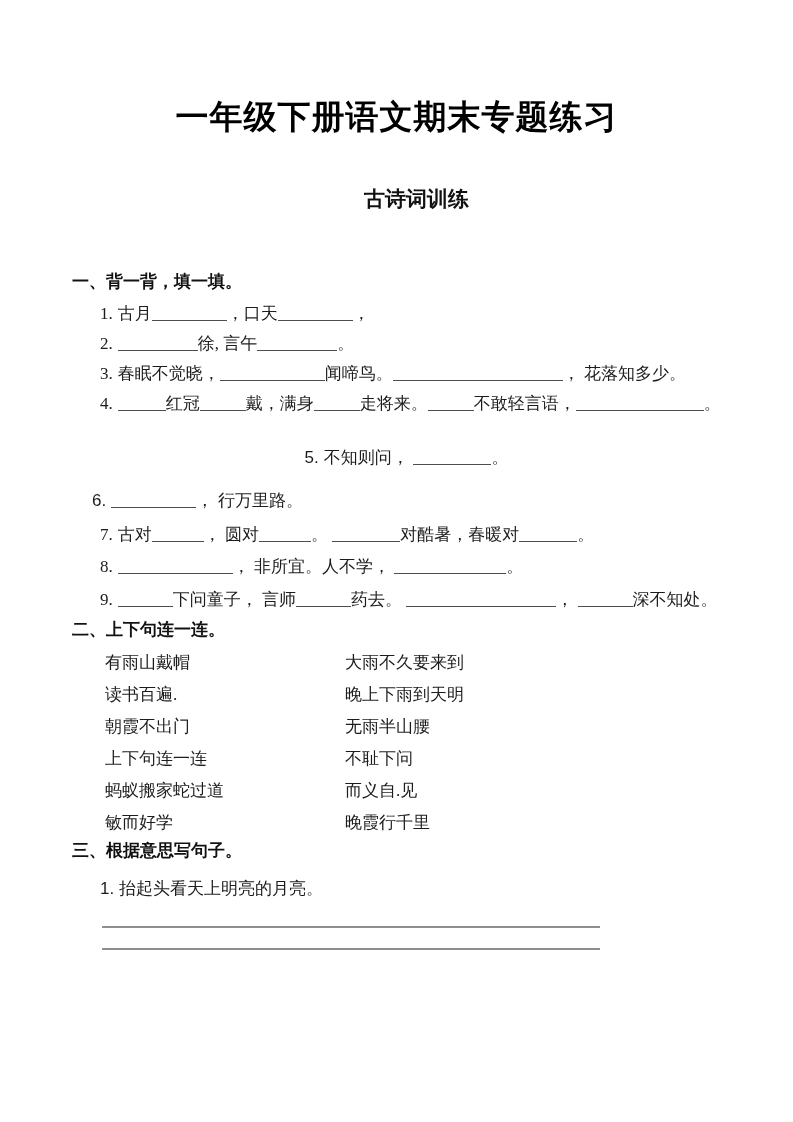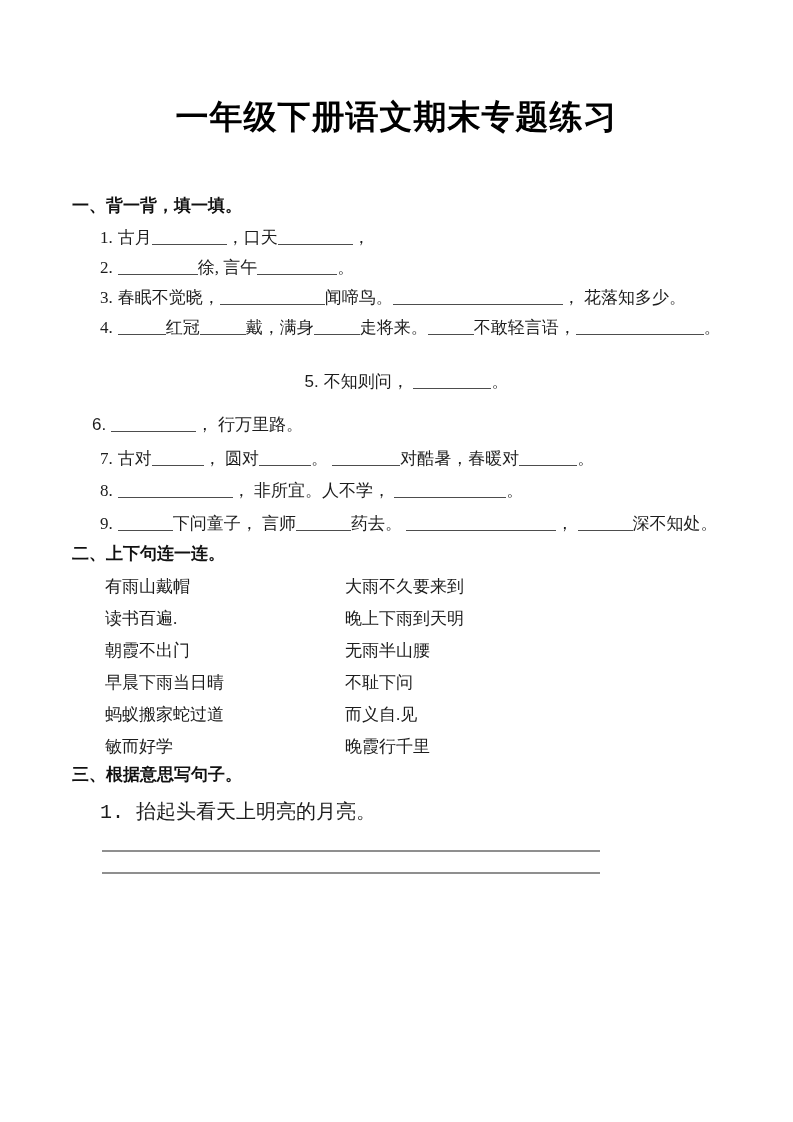--- a/index.html
+++ b/index.html
@@ -42,39 +42,40 @@
     display:inline-block; height:4px;
     border-bottom:1px solid #4d4d4d;
     position:relative; top:2px;
   }
   .sec2 { margin-top:4px; }
   .match-rows { margin-top:6px; }
   .match-row { font-size:17px; height:32px; line-height:32px; padding-left:33px; }
   .match-left { display:inline-block; width:240px; }
   .sec3 { margin-top:1px; }
   .s3-prompt {
-    font-size:20px; height:30px; line-height:30px; padding-left:28px;
-    font-family:Liberation Mono, monospace;
+    font-size:17px; height:30px; line-height:30px; padding-left:28px;
+    font-family:Liberation Sans, sans-serif;
   }
   .prompt-1 { margin-top:12px; }
   .prompt-2 { margin-top:24px; }
   .answer-line {
     width:498px; margin-left:30px; height:0;
     border-top:2px solid #8f8f8f;
   }
   .answer-1 { margin-top:22px; }
   .answer-2 { margin-top:20px; }
 </style>
 </head>
 <body>
 
 <div class="page">
 
   <div class="title">一年级下册语文期末专题练习</div>
 
+  <div class="subtitle">古诗词训练</div>
 
   <div class="sec1">
     <div class="sec-heading">一、背一背，填一填。</div>
     <div class="q-items" id="s1-items">
         <div class="q-item"><span class="q-num">1.</span><span>古月</span><span class="blank" style="width: 75px;"></span><span>，口天</span><span class="blank" style="width: 75px;"></span><span>，</span></div>
         <div class="q-item"><span class="q-num">2.</span><span class="blank" style="width: 80px;"></span><span>徐, 言午</span><span class="blank" style="width: 80px;"></span><span>。</span></div>
         <div class="q-item"><span class="q-num">3.</span><span>春眠不觉晓，</span><span class="blank" style="width: 105px;"></span><span>闻啼鸟。</span><span class="blank" style="width: 170px;"></span><span>， 花落知多少。</span></div>
         <div class="q-item"><span class="q-num">4.</span><span class="blank" style="width: 48px;"></span><span>红冠</span><span class="blank" style="width: 46px;"></span><span>戴，满身</span><span class="blank" style="width: 46px;"></span><span>走将来。</span><span class="blank" style="width: 46px;"></span><span>不敢轻言语，</span><span class="blank" style="width: 128px;"></span><span>。</span></div>
         <div class="q-item sans"><span class="q-num">5.</span><span>不知则问， </span><span class="blank" style="width: 78px;"></span><span>。</span></div>
         <div class="q-item sans"><span class="q-num">6.</span><span class="blank" style="width: 85px;"></span><span>， 行万里路。</span></div>
@@ -83,21 +84,21 @@
         <div class="q-item"><span class="q-num">9.</span><span class="blank" style="width: 55px;"></span><span>下问童子， 言师</span><span class="blank" style="width: 55px;"></span><span>药去。 </span><span class="blank" style="width: 150px;"></span><span>， </span><span class="blank" style="width: 55px;"></span><span>深不知处。</span></div>
       </div>
   </div>
 
   <div class="sec2">
     <div class="sec-heading">二、上下句连一连。</div>
     <div class="match-rows" id="s2-rows">
         <div class="match-row"><span class="match-left">有雨山戴帽</span><span class="match-right">大雨不久要来到</span></div>
         <div class="match-row"><span class="match-left">读书百遍.</span><span class="match-right">晚上下雨到天明</span></div>
         <div class="match-row"><span class="match-left">朝霞不出门</span><span class="match-right">无雨半山腰</span></div>
-        <div class="match-row"><span class="match-left">早晨下雨当日晴</span><span class="match-right">不耻下问</span></div>
+        <div class="match-row"><span class="match-left">上下句连一连</span><span class="match-right">不耻下问</span></div>
         <div class="match-row"><span class="match-left">蚂蚁搬家蛇过道</span><span class="match-right">而义自.见</span></div>
         <div class="match-row"><span class="match-left">敏而好学</span><span class="match-right">晚霞行千里</span></div>
       </div>
   </div>
 
   <div class="sec3">
     <div class="sec-heading">三、根据意思写句子。</div>
     <div class="s3-prompt prompt-1">1. 抬起头看天上明亮的月亮。</div>
     <div class="answer-line answer-1"></div>
     <div class="answer-line answer-2"></div>

